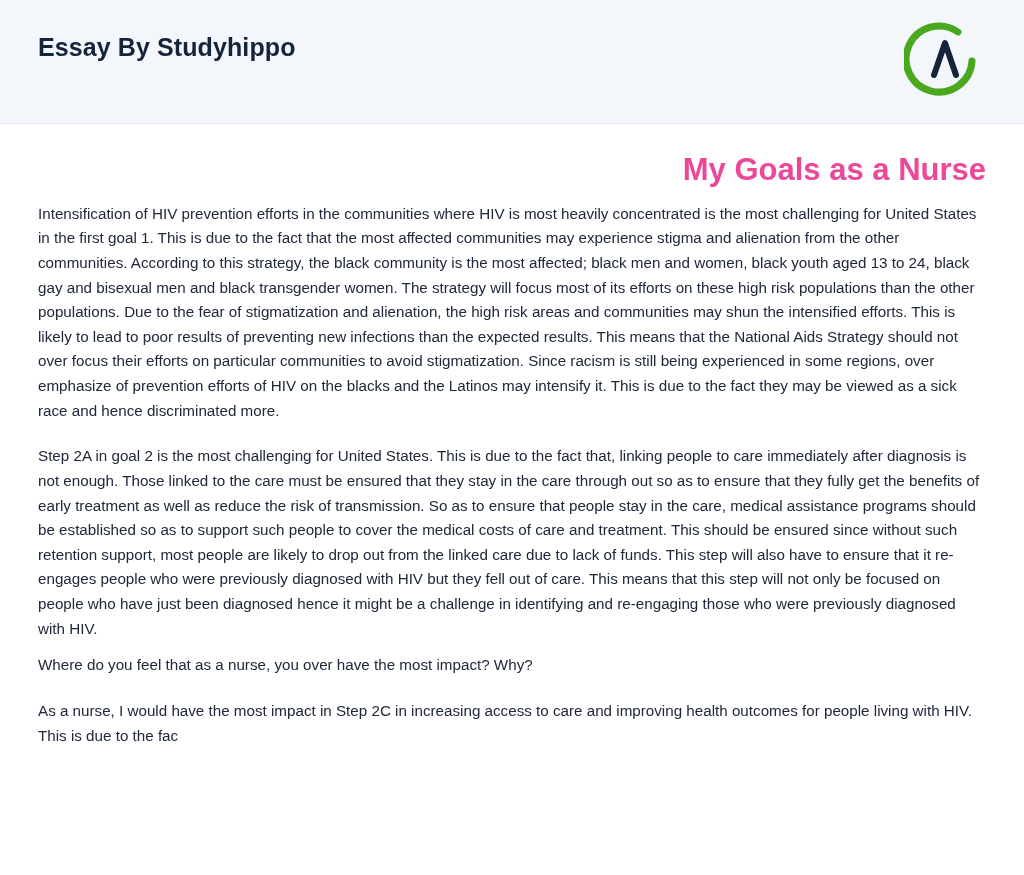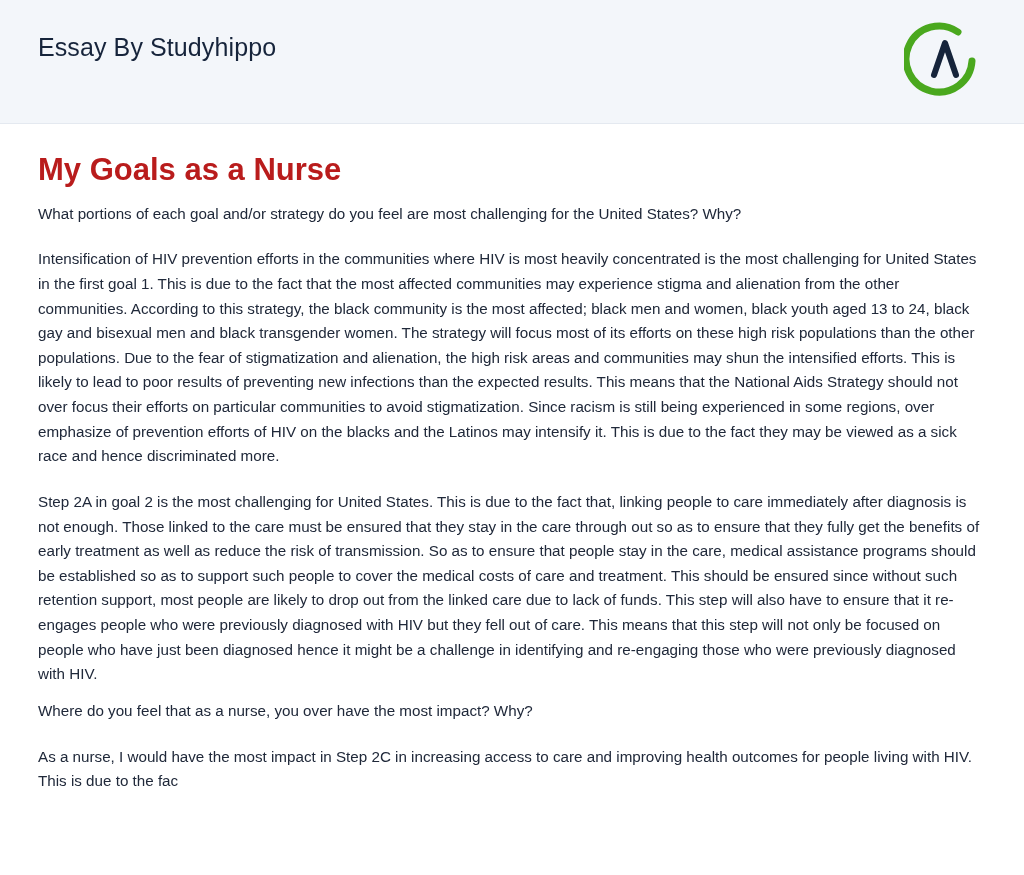--- a/index.html
+++ b/index.html
@@ -25,21 +25,21 @@
   .header {
     height: 124px;
     background: #f3f6fa;
     border-bottom: 1px solid #e4e9f0;
     box-sizing: border-box;
     position: relative;
     padding: 34px 38px 0 38px;
   }
   .brand-title {
     font-size: 25px;
-    font-weight: normal;
+    font-weight: bold;
     color: #16243b;
     letter-spacing: 0.1px;
     margin: 0;
     line-height: 1.1;
   }
   .brand-url {
     margin-top: 14px;
     font-size: 14.5px;
     color: #3a6ea8;
     text-decoration: none;
@@ -53,23 +53,24 @@
     width: 82px;
     height: 82px;
   }
   
   .content {
     padding: 28px 38px 0 38px;
   }
   .doc-title {
     font-size: 31px;
     font-weight: bold;
-    color: #b91c1c;
+    color: #ec4899;
     margin: 0 0 14px 0;
     line-height: 1.15;
+    text-align: right;
   }
   .para {
     font-size: 15.2px;
     line-height: 1.62;
     color: #20293a;
     margin: 0 0 21px 0;
     text-align: left;
   }
   .para.tight {
     margin-bottom: 12px;
@@ -88,20 +89,19 @@
     <span class="logo">
       <svg width="82" height="82" viewBox="0 0 82 82" aria-hidden="true">
         <path d="M54 12 A33 33 0 1 0 68 41" fill="none" stroke="#4aa81e" stroke-width="7" stroke-linecap="round"></path>
         <path d="M30 55 L41 23 L52 55" fill="none" stroke="#16243b" stroke-width="6" stroke-linecap="round" stroke-linejoin="round"></path>
       </svg>
     </span>
   </div>
 
   <div class="content">
     <h1 class="doc-title">My Goals as a Nurse</h1>
-    <p class="para q">What portions of each goal and/or strategy do you feel are most challenging for the United States? Why?</p>
     <p class="para">Intensification of HIV prevention efforts in the communities where HIV is most heavily concentrated is the most challenging for United States in the first goal 1. This is due to the fact that the most affected communities may experience stigma and alienation from the other communities. According to this strategy, the black community is the most affected; black men and women, black youth aged 13 to 24, black gay and bisexual men and black transgender women. The strategy will focus most of its efforts on these high risk populations than the other populations. Due to the fear of stigmatization and alienation, the high risk areas and communities may shun the intensified efforts. This is likely to lead to poor results of preventing new infections than the expected results. This means that the National Aids Strategy should not over focus their efforts on particular communities to avoid stigmatization. Since racism is still being experienced in some regions, over emphasize of prevention efforts of HIV on the blacks and the Latinos may intensify it. This is due to the fact they may be viewed as a sick race and hence discriminated more.</p>
     <p class="para tight">Step 2A in goal 2 is the most challenging for United States. This is due to the fact that, linking people to care immediately after diagnosis is not enough. Those linked to the care must be ensured that they stay in the care through out so as to ensure that they fully get the benefits of early treatment as well as reduce the risk of transmission. So as to ensure that people stay in the care, medical assistance programs should be established so as to support such people to cover the medical costs of care and treatment. This should be ensured since without such retention support, most people are likely to drop out from the linked care due to lack of funds. This step will also have to ensure that it re-engages people who were previously diagnosed with HIV but they fell out of care. This means that this step will not only be focused on people who have just been diagnosed hence it might be a challenge in identifying and re-engaging those who were previously diagnosed with HIV.</p>
     <p class="para q">Where do you feel that as a nurse, you over have the most impact? Why?</p>
     <p class="para">As a nurse, I would have the most impact in Step 2C in increasing access to care and improving health outcomes for people living with HIV. This is due to the fac</p>
   </div>
 
 </div>
 
 </body></html>

